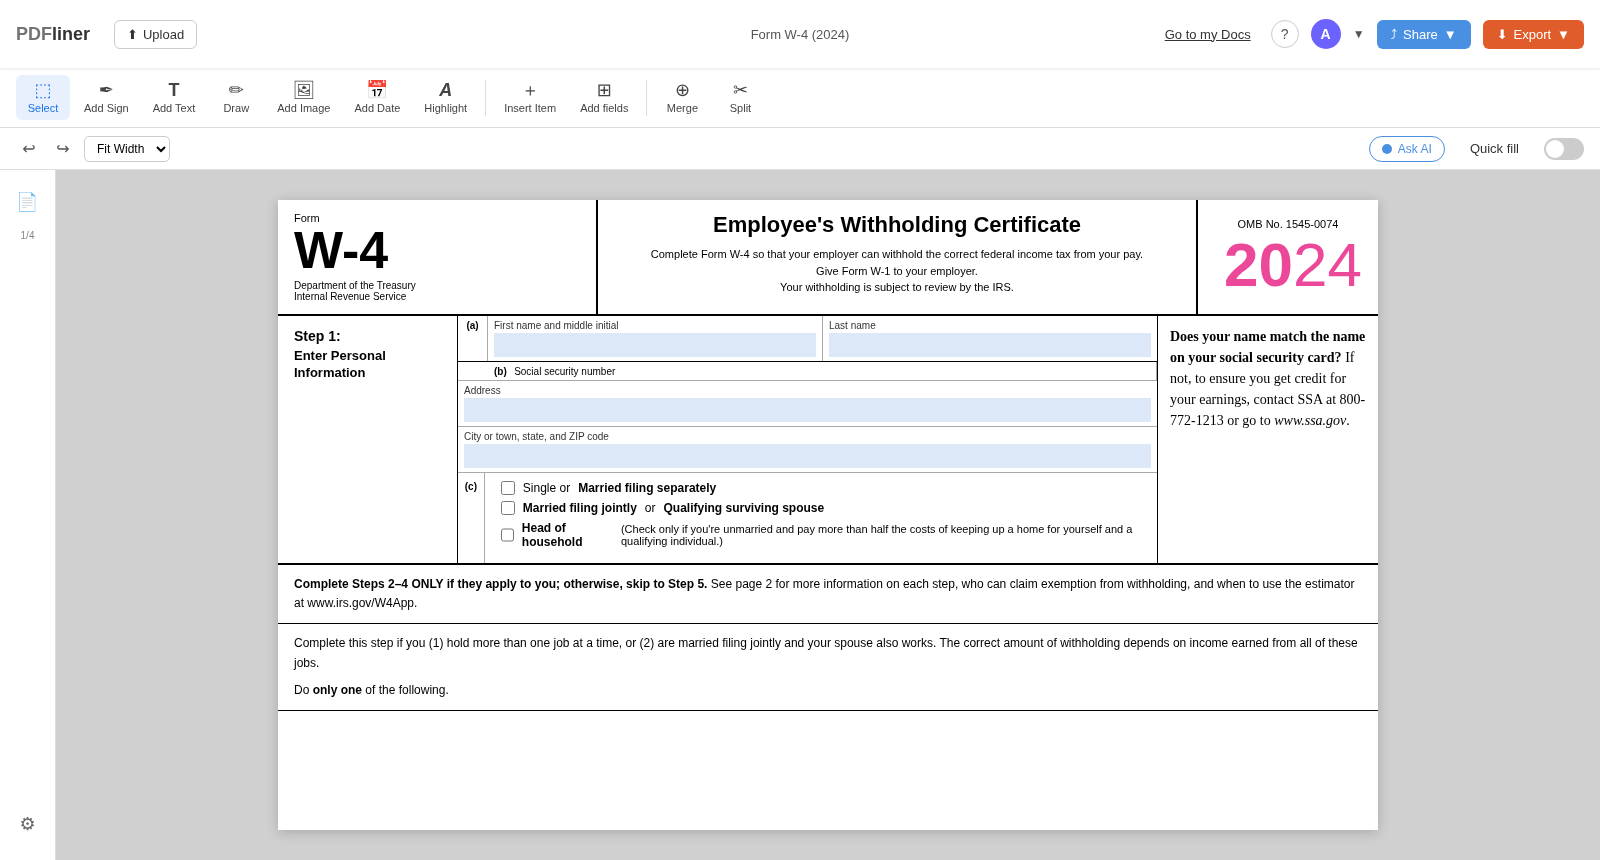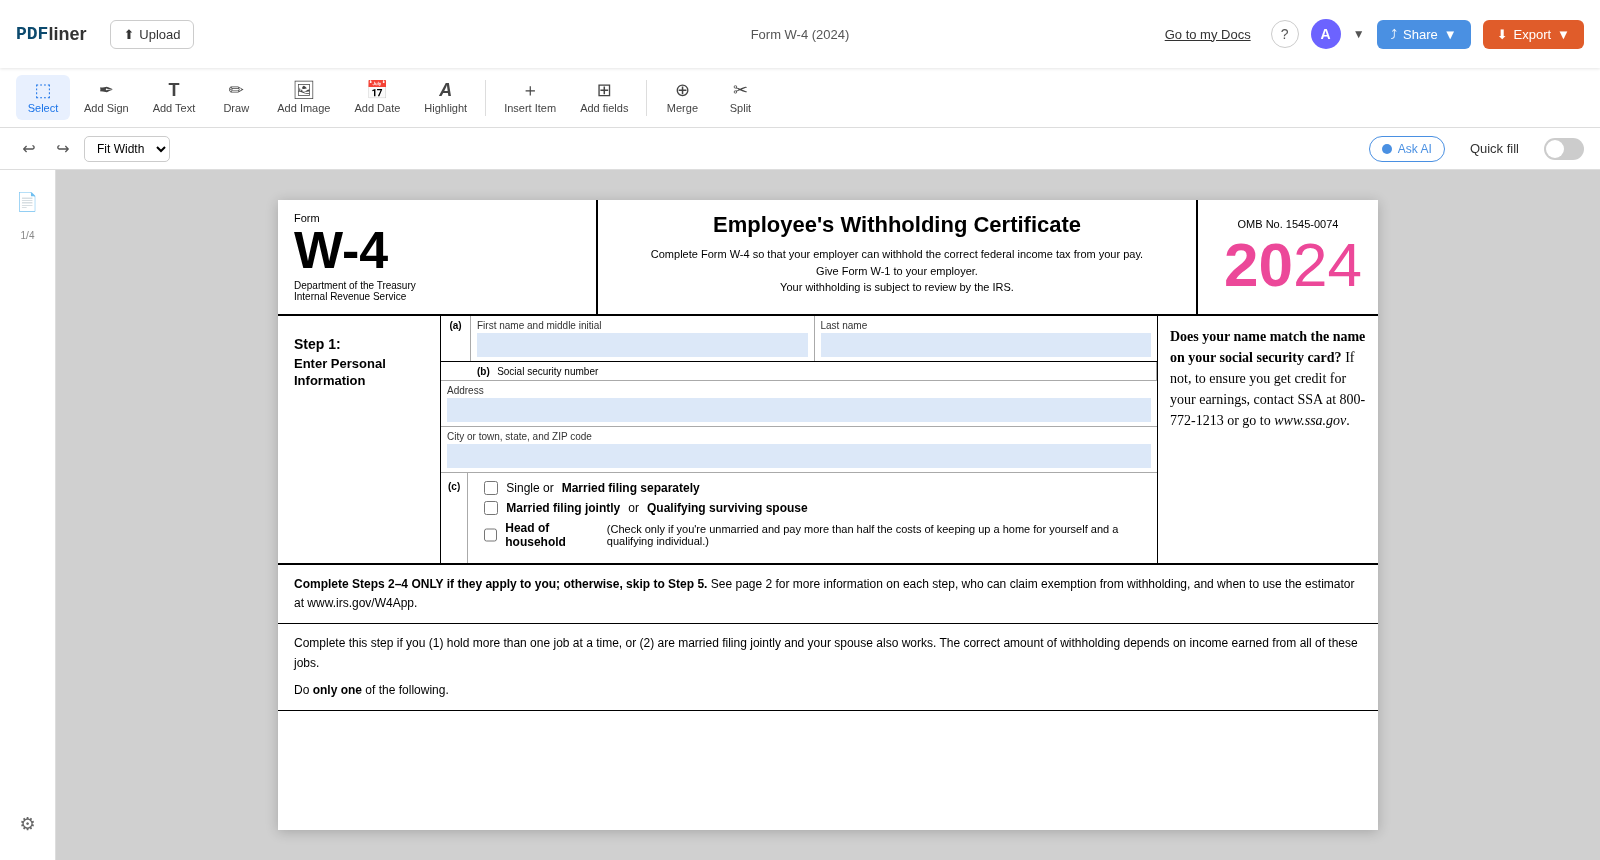--- a/index.html
+++ b/index.html
@@ -57,22 +57,21 @@
       box-shadow: 0 1px 3px rgba(0,0,0,0.1);
     }
     .logo {
       display: flex;
       align-items: center;
       margin-right: 24px;
     }
     .logo-pdf {
       font-weight: 900;
       font-size: 18px;
-      color: #0c4a6e;
-      font-family: Liberation Mono, monospace;
+      color: #737373;
     }
     .logo-liner {
       font-size: 18px;
       color: #333;
       font-weight: 600;
     }
     .upload-btn {
       display: flex;
       align-items: center;
       gap: 5px;
@@ -380,22 +379,22 @@
       margin-left: 10px;
     }
     .year-2024 span { font-weight: 300; }
 
     
     .step-area {
       display: flex;
       border-bottom: 1px solid #000;
     }
     .step-label {
-      width: 163px;
-      padding: 20px 16px;
+      width: 180px;
+      padding: 12px 16px;
       border-right: 1px solid #000;
       flex-shrink: 0;
     }
     .step-num {
       font-size: 14px;
       font-weight: bold;
       color: #000;
     }
     .step-title {
       font-size: 13px;

